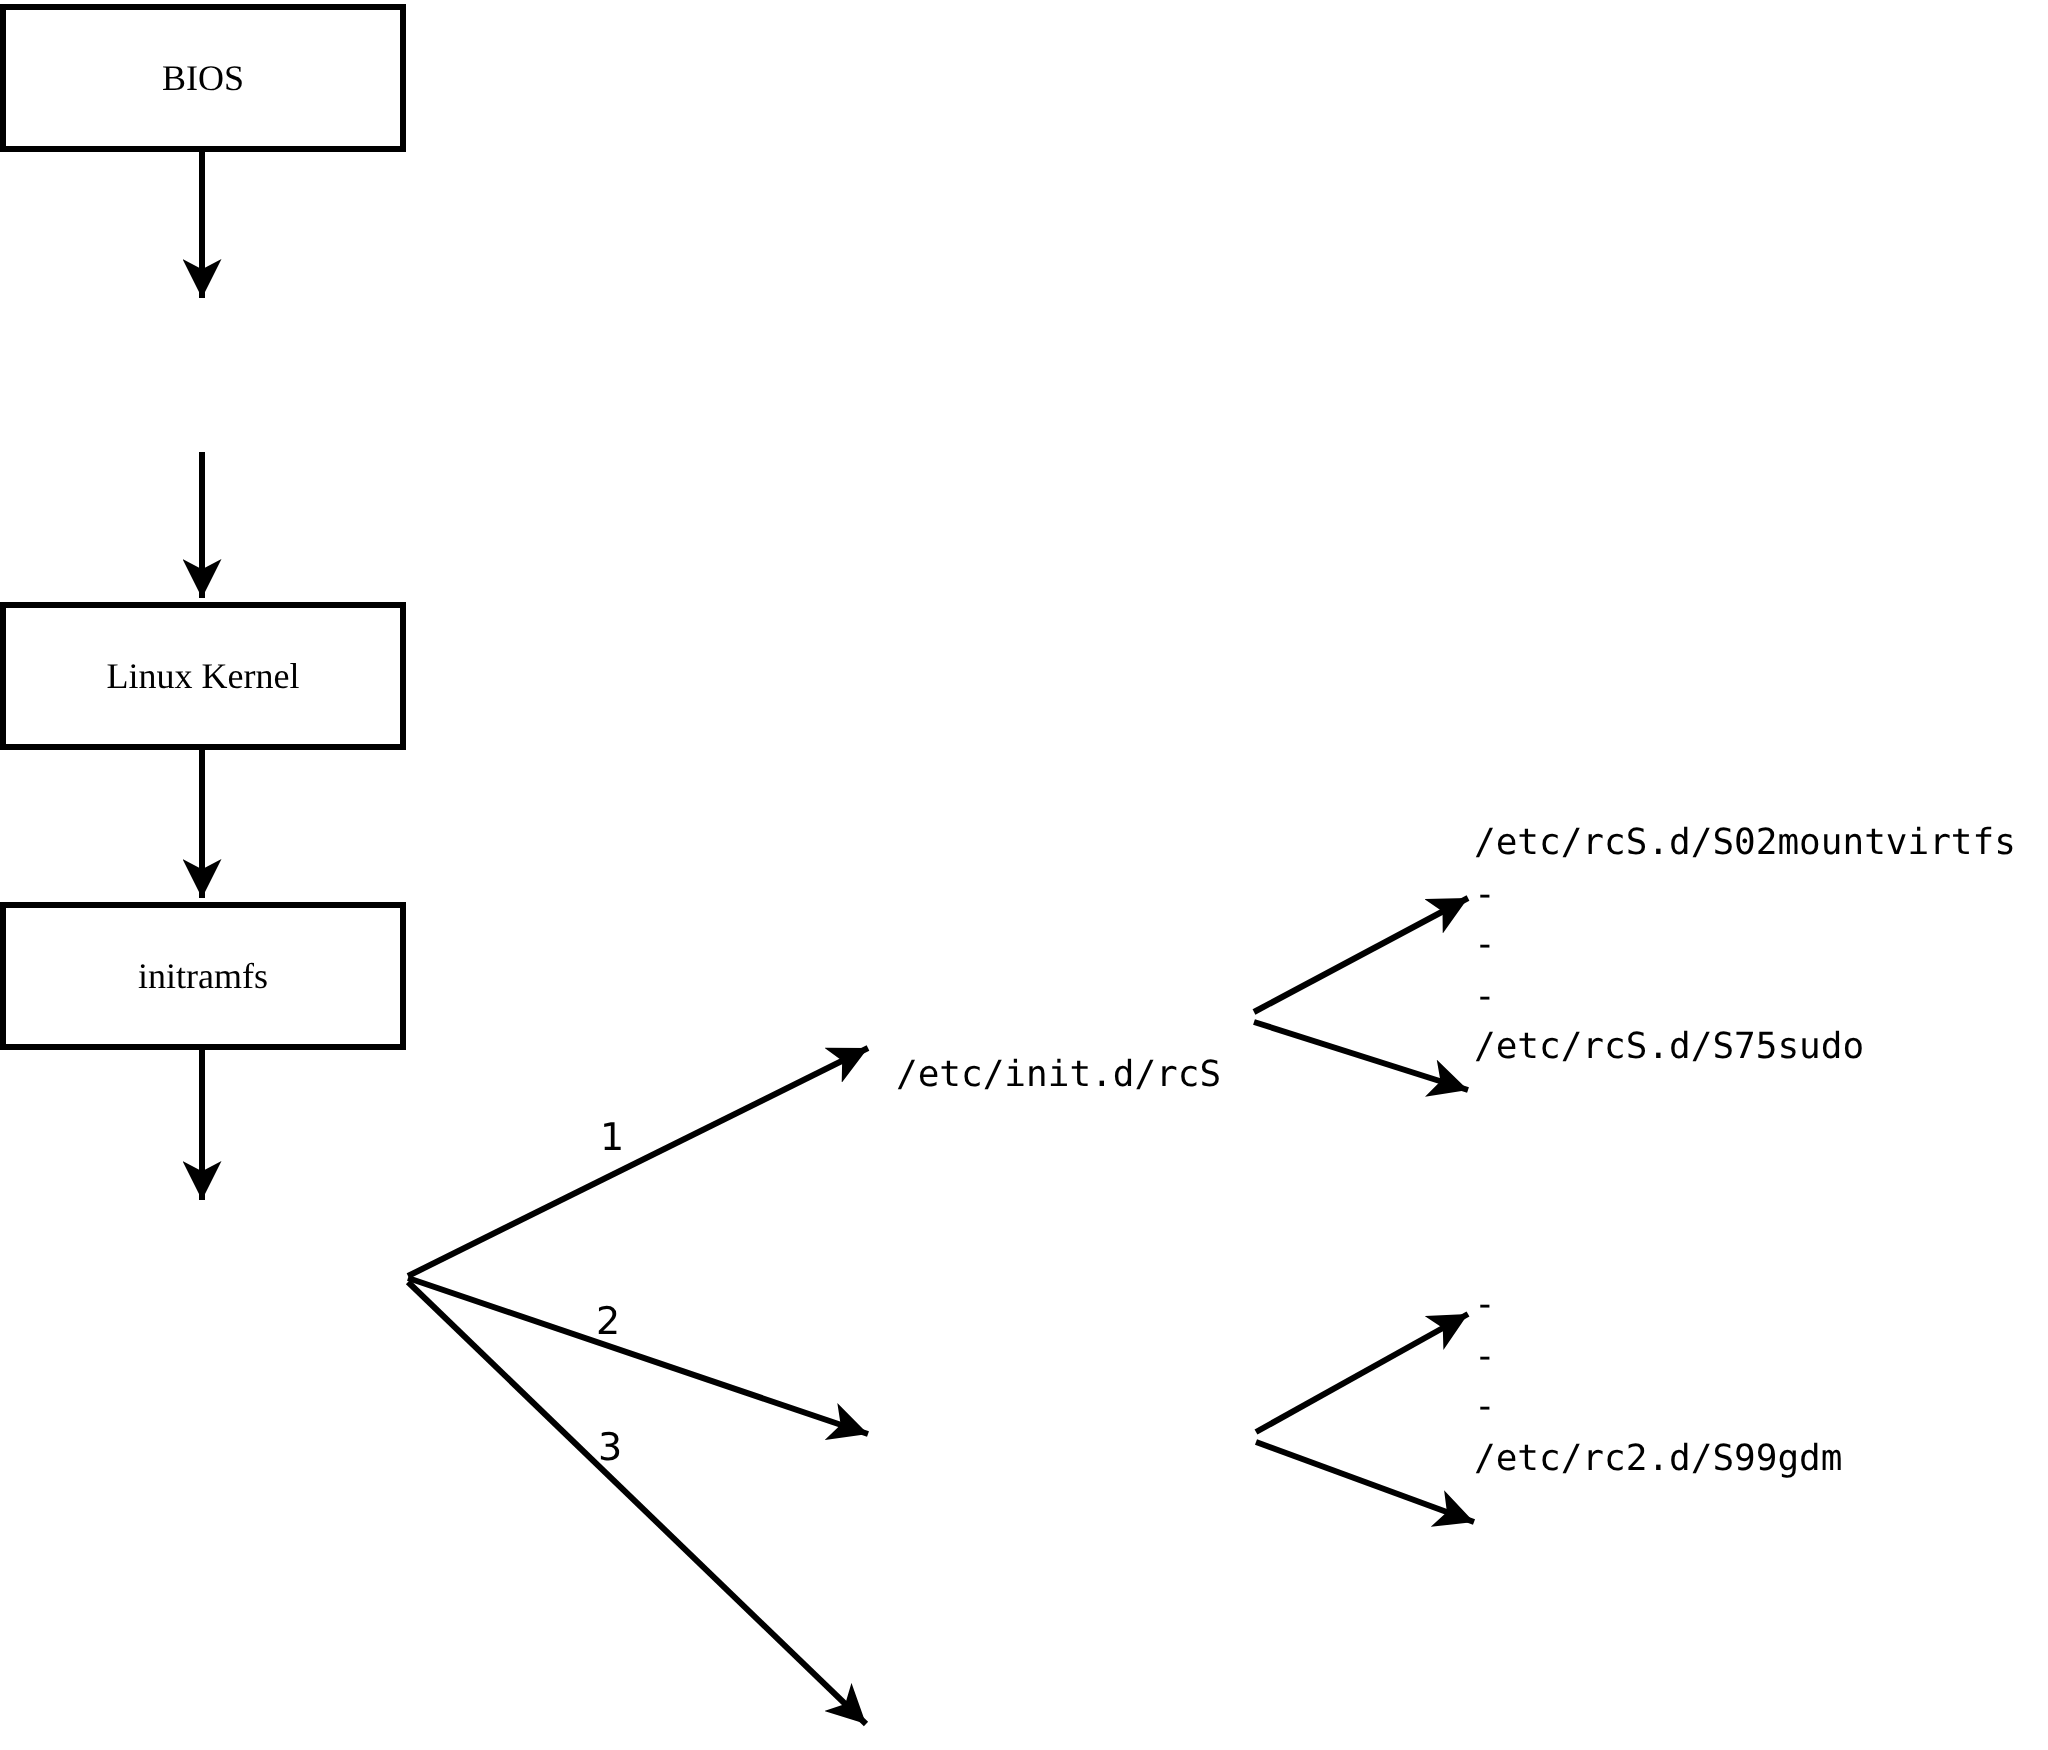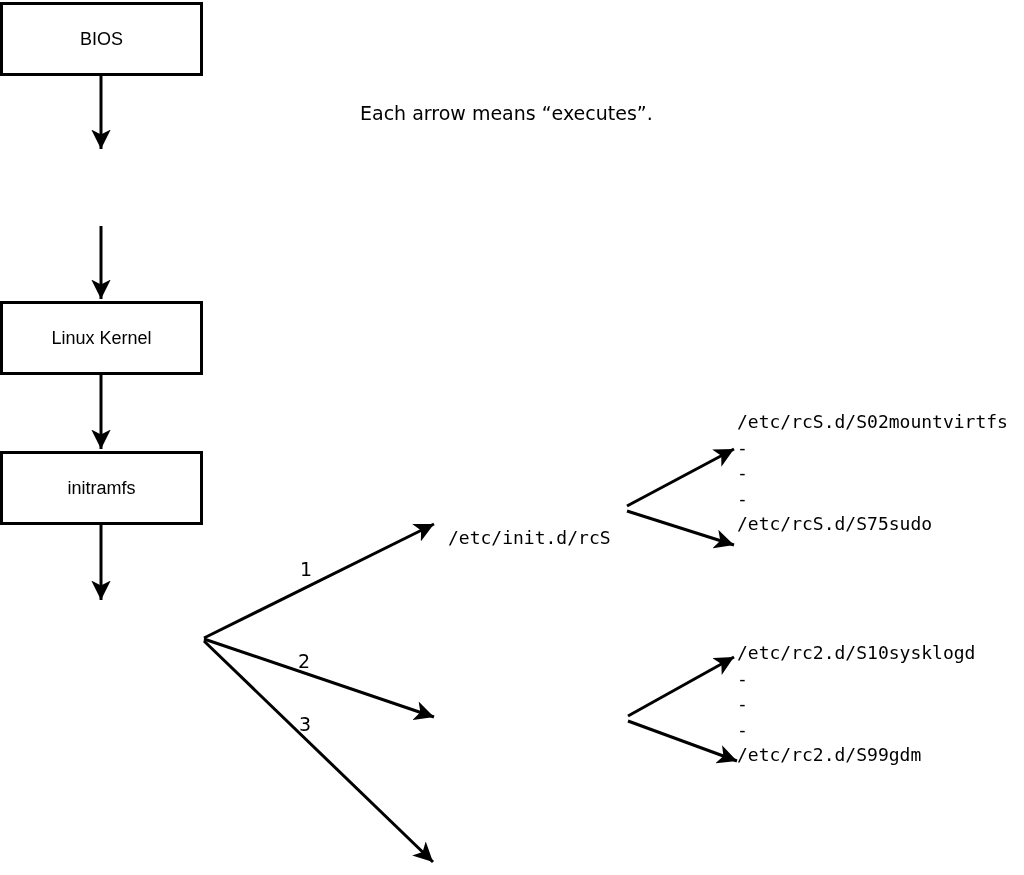--- a/index.html
+++ b/index.html
@@ -32,21 +32,21 @@
     left: 0;
     width: 203px;
     height: 74px;
     box-sizing: border-box;
     border: 3px solid #000000;
     background: #ffffff;
     display: flex;
     align-items: center;
     justify-content: center;
     font-size: 18px;
-    font-family: Liberation Sans, sans-serif;
+    font-family: Liberation Serif, serif;
   }
   .annotation {
     position: absolute;
     left: 360px;
     top: 102px;
     font-size: 19px;
     font-family: "DejaVu Sans", sans-serif;
     white-space: nowrap;
   }
   .mono-label {
@@ -101,38 +101,36 @@
   <div class="node-box" style="top:2px">
     <span>BIOS</span>
   </div>
   <div class="node-box" style="top:301px">
     <span>Linux Kernel</span>
   </div>
   <div class="node-box" style="top:451px">
     <span>initramfs</span>
   </div>
 
-  <div class="annotation">Each arrow means “executes”.</div>
 
   <div class="arrow-number" style="left:300px;top:558px">1</div>
   <div class="arrow-number" style="left:298px;top:650px">2</div>
   <div class="arrow-number" style="left:299px;top:713px">3</div>
 
   <div class="mono-label" style="left:448px;top:497px">/etc/init.d/rcS</div>
   <div class="mono-label" style="left:448px;top:849px">getty</div>
 
   <div class="script-list" style="left:737px;top:409px">
     <div>/etc/rcS.d/S02mountvirtfs</div>
     <div>-</div>
     <div>-</div>
     <div>-</div>
     <div>/etc/rcS.d/S75sudo</div>
   </div>
 
   <div class="script-list" style="left:737px;top:640px">
-    <div>/etc/rc2.d/S10sysklogd</div>
     <div>-</div>
     <div>-</div>
     <div>-</div>
     <div>/etc/rc2.d/S99gdm</div>
   </div>
 
 </div>
 
 </body></html>

